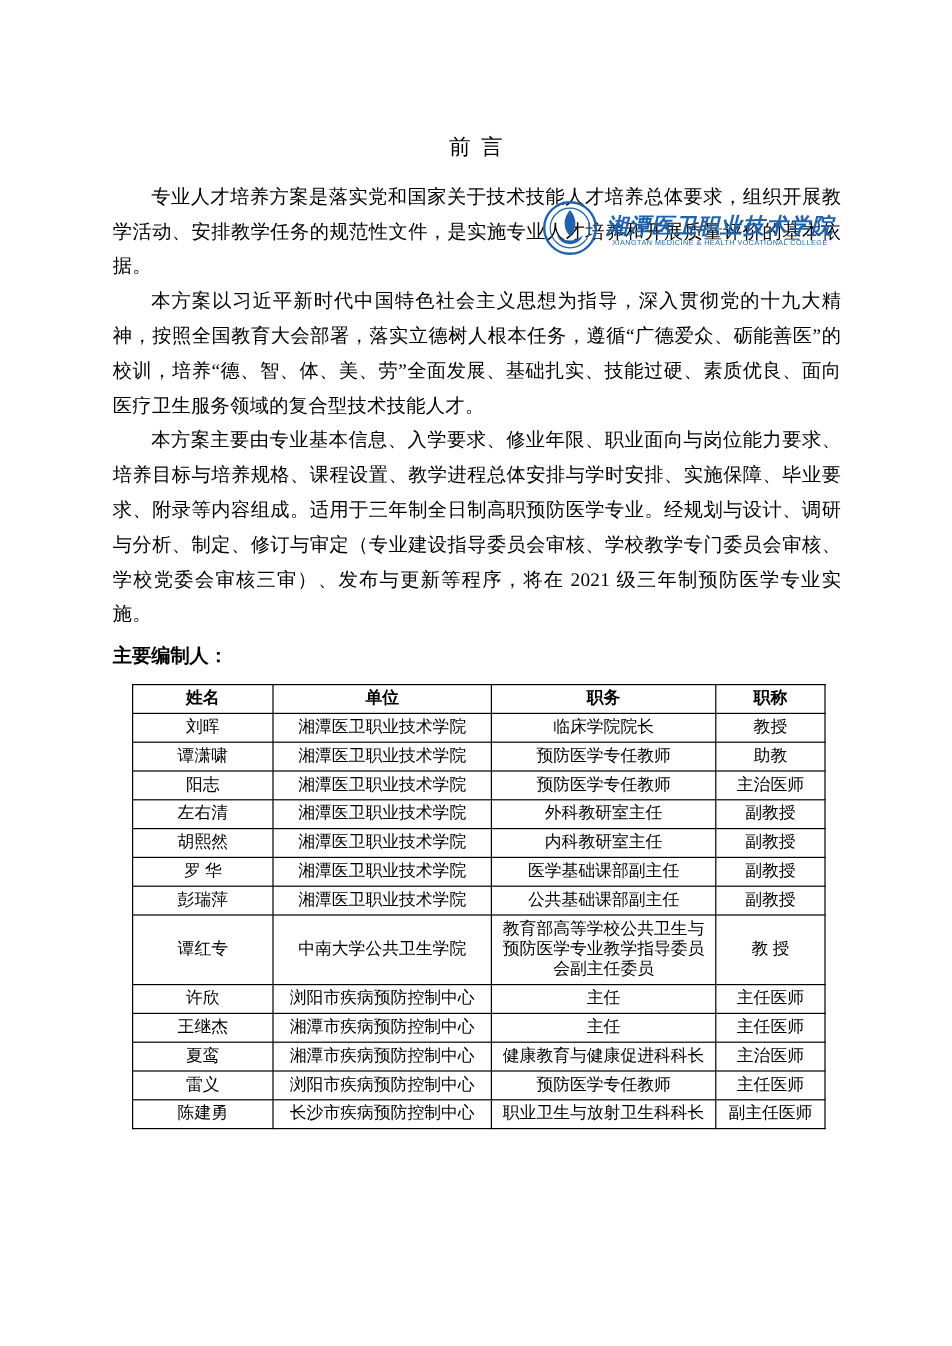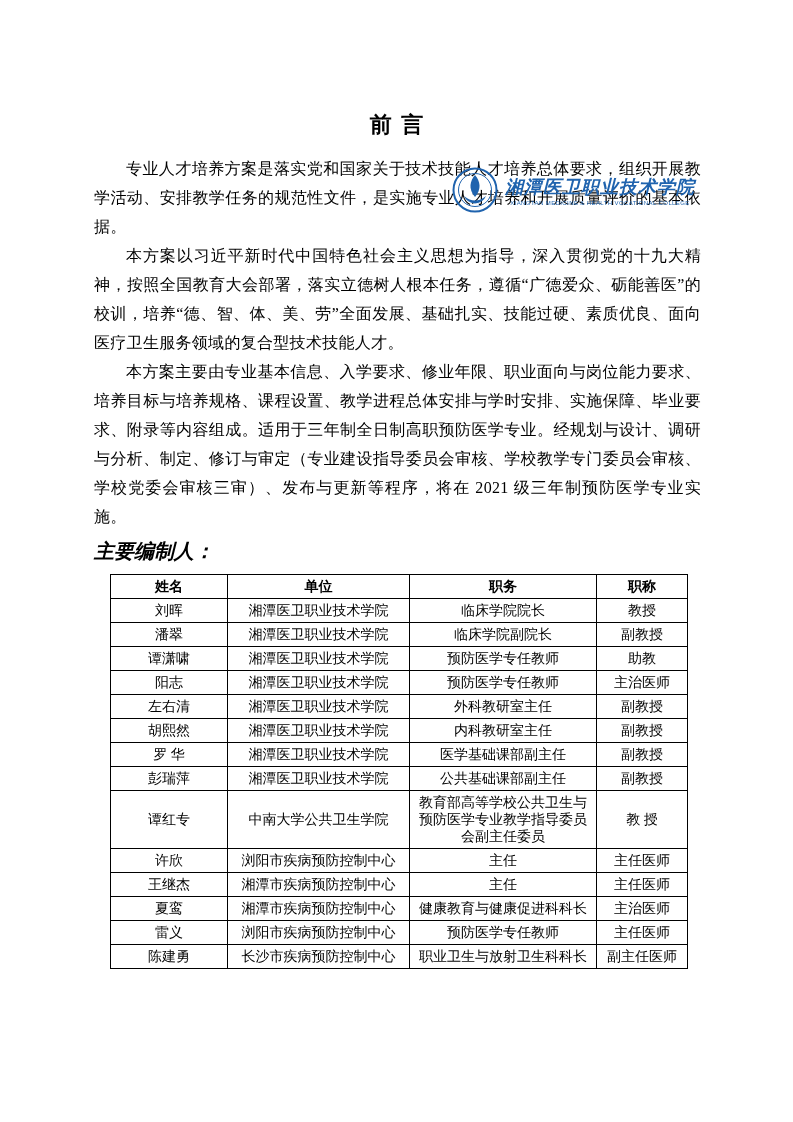--- a/index.html
+++ b/index.html
@@ -37,41 +37,40 @@
     font-size: 6px;
     letter-spacing: 0.4px;
     white-space: nowrap;
     margin-top: 2px;
     font-family: "Liberation Sans", sans-serif;
   }
   
   .doc-title {
     margin: 112px 0 16px 0;
     text-align: center;
-    font-size: 22px;
-    font-weight: bold;
+    font-size: 18px;
+    font-weight: normal;
     letter-spacing: 2px;
     line-height: 1.2;
   }
   
   .body-text p {
     margin: 0;
     text-indent: 2em;
     font-size: 16px;
     line-height: 29px;
     text-align: justify;
     letter-spacing: 0.3px;
   }
   
   .compilers-heading {
     margin: 6px 0 8px 0;
-    font-size: 20px;
+    font-size: 16px;
     font-weight: bold;
     line-height: 29px;
-    font-style: italic;
   }
   table.compilers {
     border-collapse: collapse;
     margin-left: 16px;
     width: 577px;
     table-layout: fixed;
   }
   table.compilers th, table.compilers td {
     border: 1px solid #000;
     text-align: center;
@@ -135,26 +134,20 @@
     </thead>
     <tbody>
 
   <tr>
     <td>刘晖</td>
     <td>湘潭医卫职业技术学院</td>
     <td>临床学院院长</td>
     <td>教授</td>
   </tr>
 
-  <tr>
-    <td>潘翠</td>
-    <td>湘潭医卫职业技术学院</td>
-    <td>临床学院副院长</td>
-    <td>副教授</td>
-  </tr>
 
   <tr>
     <td>谭潇啸</td>
     <td>湘潭医卫职业技术学院</td>
     <td>预防医学专任教师</td>
     <td>助教</td>
   </tr>
 
   <tr>
     <td>阳志</td>

